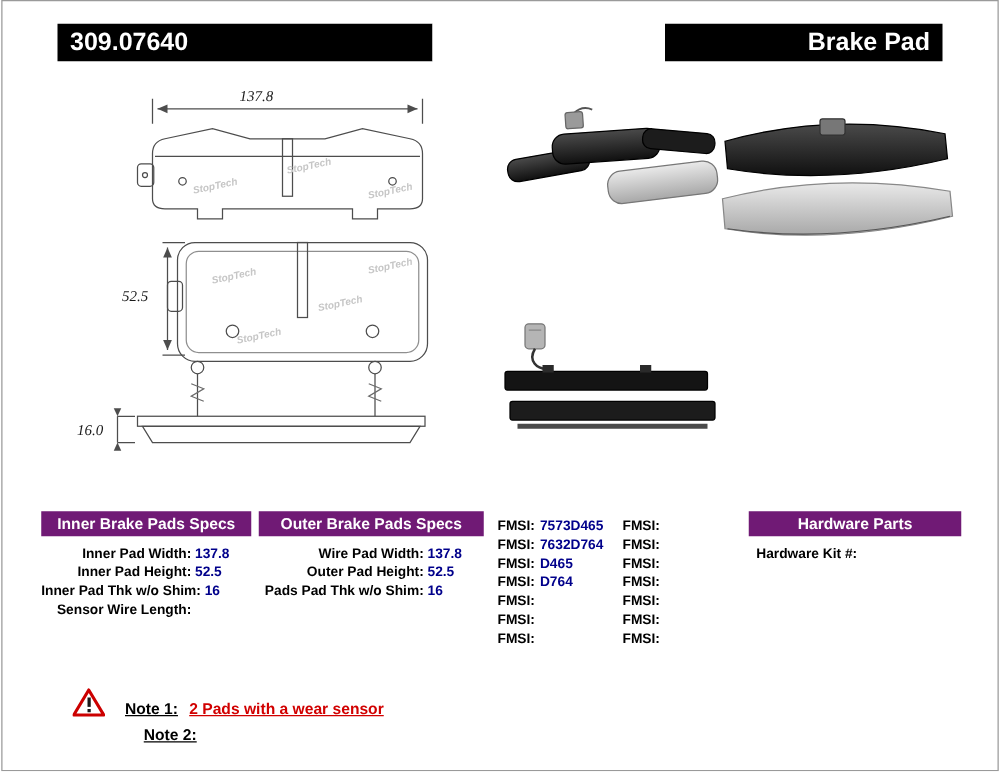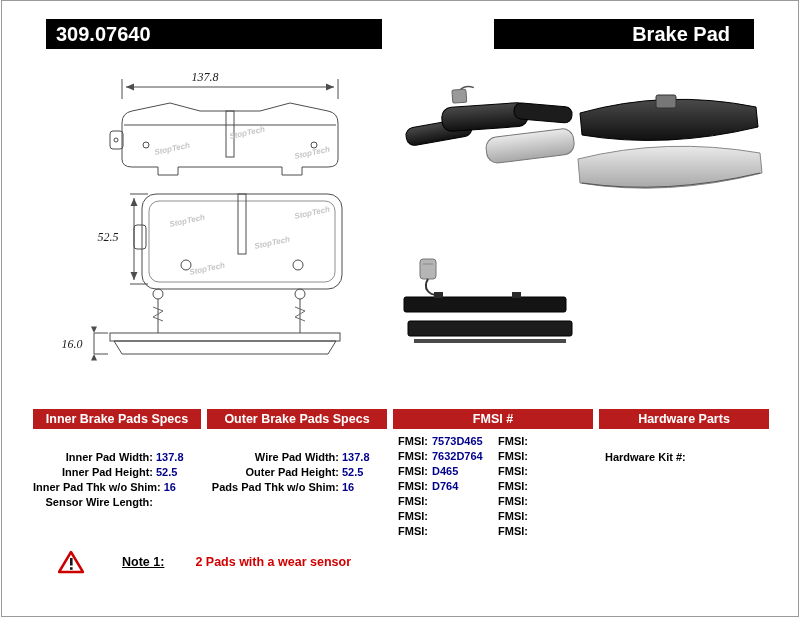--- a/index.html
+++ b/index.html
@@ -11,23 +11,23 @@
     margin: 0 auto;
     border: 1px solid #9a9a9a;
     background: #fff;
     font-family: "Liberation Sans", sans-serif;
     overflow: hidden;
   }
 
   
   .header { position:absolute; top:18px; left:44px; right:44px; height:30px; display:flex; }
   .hblock { background:#000; color:#fff; font-weight:bold; font-size:20px; line-height:30px; white-space:nowrap; }
-  .hleft  { width:336px; padding-left:10px; }
+  .hleft  { width:300px; padding-left:10px; }
   .hspacer{ flex:1; background:#fff; }
-  .hright { width:260px; text-align:right; padding-right:24px; }
+  .hright { width:222px; text-align:right; padding-right:10px; }
 
   
   .techdraw { position:absolute; left:48px; top:66px; }
   .photos   { position:absolute; left:392px; top:82px; }
   .dimtxt text {
     font-family: "Liberation Serif", serif;
     font-style: italic;
     font-size: 12px;
     fill: #1a1a1a;
     stroke: none;
@@ -41,41 +41,41 @@
     stroke: none;
   }
 
   
   .specs { position:absolute; top:408px; left:31px; display:flex; gap:6px; }
   .col-inner   { width:168px; }
   .col-outer   { width:180px; }
   .col-fmsi    { width:200px; }
   .col-related { width:170px; }
   .colhead {
-    background:#b91c1c; color:#fff; font-weight:bold; font-size:12.5px;
+    background:#701a75; color:#fff; font-weight:bold; font-size:12.5px;
     text-align:center; height:20px; line-height:20px; white-space:nowrap;
   }
-  .rows { margin-top:21px; }
+  .rows { margin-top:7px; }
   .specrow { display:flex; font-size:11px; font-weight:bold; line-height:15px; }
   .specrow .lbl { flex:1; text-align:right; color:#000; white-space:nowrap; }
   .specrow .val { width:45px; margin-left:3px; color:#00008B; text-align:left; white-space:nowrap; }
   .fmsi-cols { display:flex; margin-top:5px; }
   .fmsi-col  { width:50%; }
   .fmsirow { display:flex; font-size:11px; font-weight:bold; line-height:15px; padding-left:5px;align-items:flex-end; }
   .fmsirow .lbl { color:#000; }
   .fmsirow .val { margin-left:4px; color:#00008B; white-space:nowrap; }
   .relrow { display:flex; font-size:11px; font-weight:bold; line-height:15px; padding-left:6px; }
   .relrow .lbl { color:#000; }
   .relrow .val { margin-left:4px; color:#00008B; }
 
   
   .notes { position:absolute; left:56px; top:549px; }
-  .note-line1 { display:flex; align-items:center;gap:22px; }
+  .note-line1 { display:flex; align-items:flex-end; }
   .note-label { font-size:12.5px; font-weight:bold; color:#000; text-decoration:underline; margin-left:16px; white-space:nowrap; }
-  .note-text  { font-size:12.5px; font-weight:bold; color:#d10000; margin-left:9px; white-space:nowrap; }
+  .note-text  { font-size:12.5px; font-weight:bold; color:#d10000; margin-left:9px; white-space:nowrap;text-decoration:underline; }
   .note-line2 { display:flex; margin-top:7px; margin-left:41px; }
 </style>
 </head>
 <body>
 
 <div class="page">
 
   <div class="header">
     <div class="hblock hleft">309.07640</div>
     <div class="hspacer"></div>
@@ -231,21 +231,20 @@
           <span class="val">52.5</span>
         </div>
         <div class="specrow">
           <span class="lbl">Pads Pad Thk w/o Shim:</span>
           <span class="val">16</span>
         </div>
       </div>
     </div>
 
     <div class="col-fmsi">
-      <div class="colhead">FMSI #</div>
       <div class="fmsi-cols">
         <div class="fmsi-col">
           <div class="fmsirow">
             <span class="lbl">FMSI:</span>
             <span class="val">7573D465</span>
           </div>
           <div class="fmsirow">
             <span class="lbl">FMSI:</span>
             <span class="val">7632D764</span>
           </div>
@@ -318,15 +317,19 @@
   <div class="notes">
     <div class="note-line1">
       <svg width="26" height="24" viewBox="0 0 26 24">
         <polygon points="13,2 25,22 1,22" fill="#fff" stroke="#cc0000" stroke-width="2.5" stroke-linejoin="round"></polygon>
         <rect x="12" y="8" width="2.6" height="7.5" fill="#1a1a1a"></rect>
         <rect x="12" y="17.2" width="2.6" height="2.6" fill="#1a1a1a"></rect>
       </svg>
       <span class="note-label">Note 1:</span>
       <span class="note-text">2 Pads with a wear sensor</span>
     </div>
+    <div class="note-line2">
+      <span class="note-label">Note 2:</span>
+      <span class="note-text"></span>
+    </div>
   </div>
 
 </div>
 
 </body></html>

